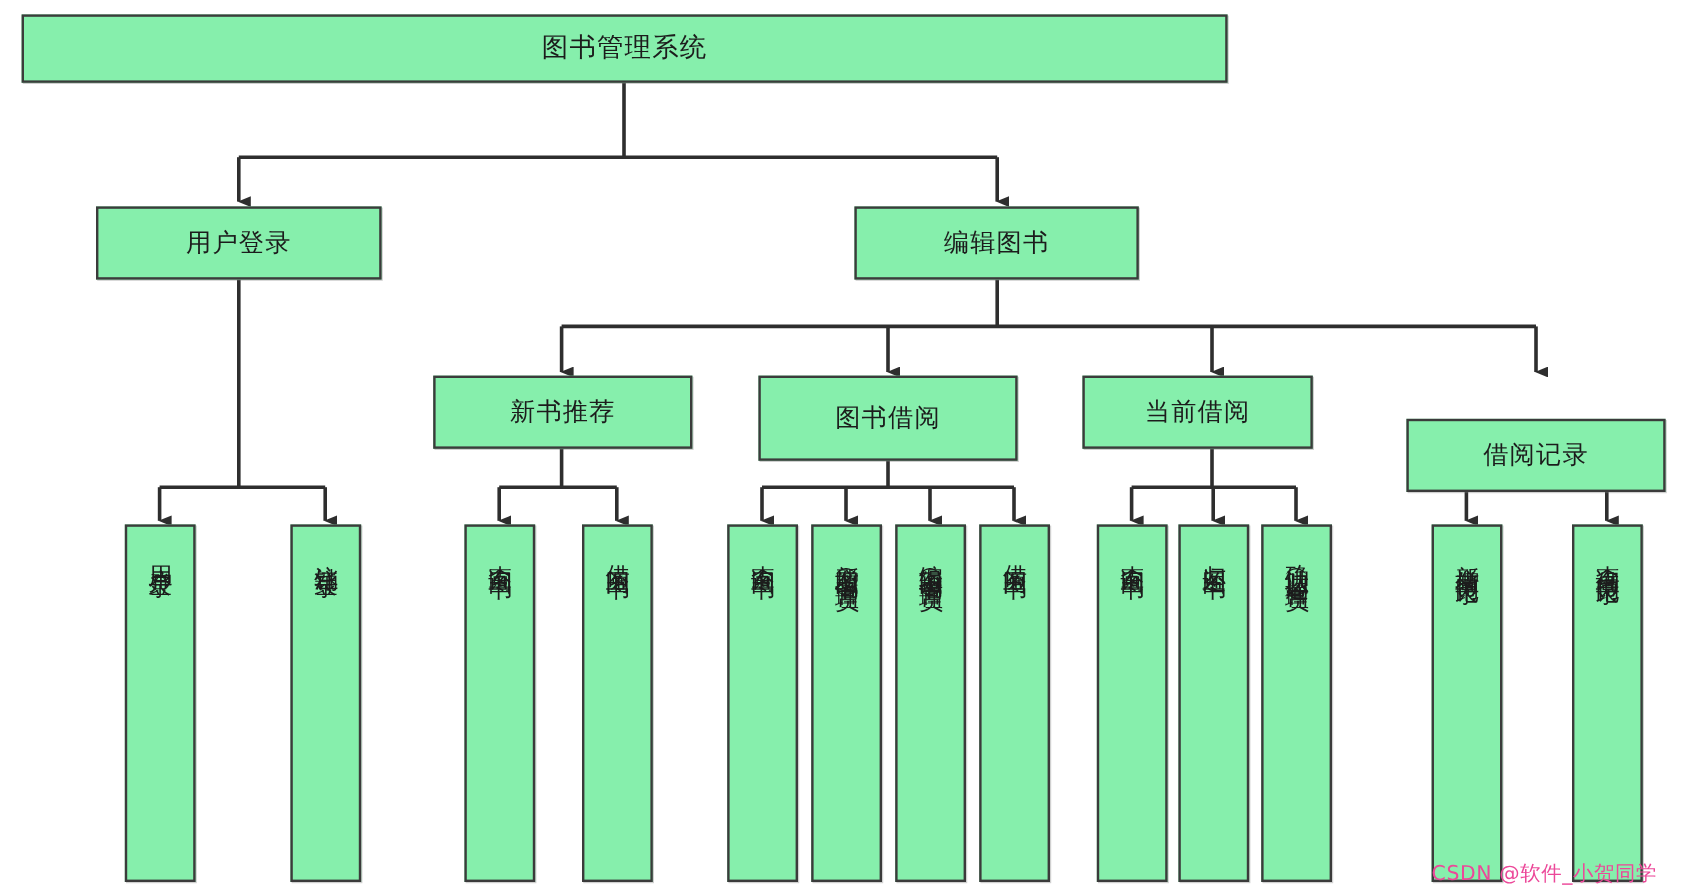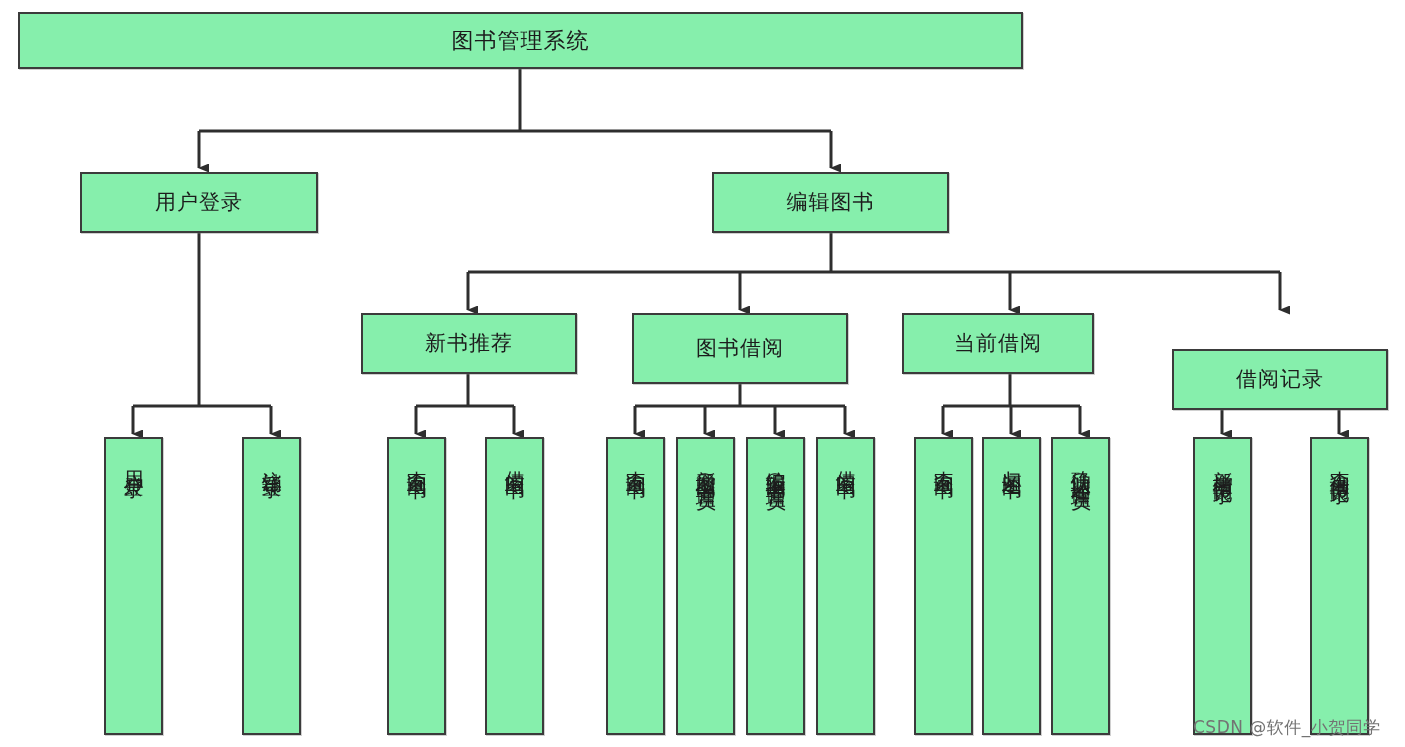--- a/index.html
+++ b/index.html
@@ -55,21 +55,21 @@
     text-orientation: upright;
     font-size: 20px;
     letter-spacing: 3px;
     white-space: nowrap;
     text-align: left;
   }
   #root-node .lbl { font-size: 22px; }
   .watermark {
     position: absolute;
     font-size: 17px;
-    color: #737373;
+    color: #ec4899;
     letter-spacing: 0.5px;
     white-space: nowrap;
     user-select: none;
   }
 </style>
 </head>
 <body>
 
 <div id="canvas">
 

